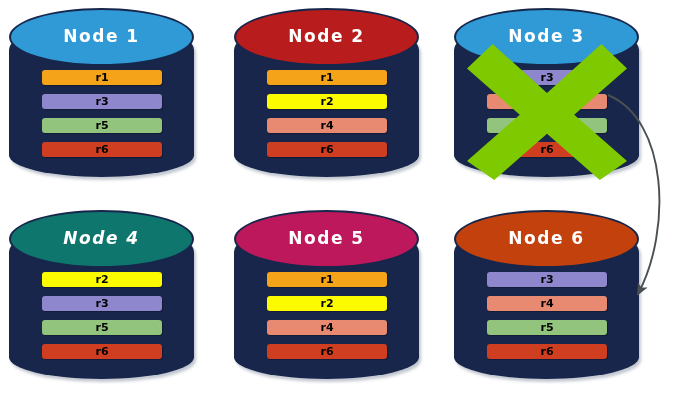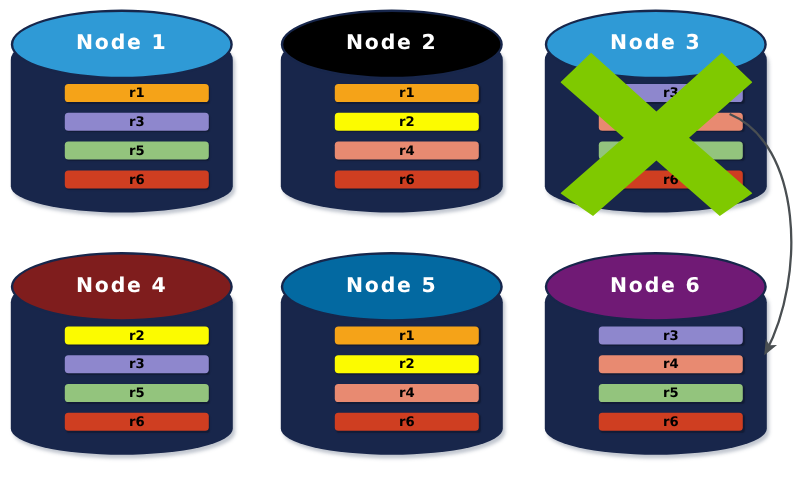--- a/index.html
+++ b/index.html
@@ -57,21 +57,21 @@
     font-weight: bold;
     letter-spacing: 1.5px;
     line-height: 1;
     white-space: nowrap;
     padding-bottom: 1px;
   }
 
   
   .bars {
     position: absolute;
-    left: 45px;
+    left: 33px;
     top: 64px;
     width: 120px;
   }
   .bar {
     height: 15px;
     margin-bottom: 9px;
     border-radius: 3px;
     display: flex;
     align-items: center;
     justify-content: center;
@@ -125,21 +125,21 @@
           <div class="bar" style="background: rgb(147, 196, 125);">
             <span class="bar-label">r5</span>
           </div>
           <div class="bar" style="background: rgb(207, 62, 33);">
             <span class="bar-label">r6</span>
           </div>
         </div>
       </div>
       <div class="node" style="left: 234px; top: 6px;">
         <div class="cyl-body" style="background: rgb(24, 38, 75);"></div>
-        <div class="cyl-top" style="background: #000000;">
+        <div class="cyl-top" style="background: #b91c1c;">
           <span class="node-title">Node 2</span>
         </div>
         <div class="bars">
           <div class="bar" style="background: rgb(245, 163, 24);">
             <span class="bar-label">r1</span>
           </div>
           <div class="bar" style="background: rgb(252, 251, 0);">
             <span class="bar-label">r2</span>
           </div>
           <div class="bar" style="background: rgb(232, 138, 113);">
@@ -168,61 +168,61 @@
           <div class="bar" style="background: rgb(207, 62, 33);">
             <span class="bar-label">r6</span>
           </div>
         </div>
         <svg class="fail-x" viewBox="0 0 100 100" preserveAspectRatio="none">
           <path d="M 16,0 L 50,36 L 84,0 L 100,18 L 67,52 L 100,86 L 83,100 L 50,66 L 17,100 L 0,86 L 33,52 L 0,18 Z" fill="#7fc900"></path>
         </svg>
       </div>
       <div class="node" style="left: 9px; top: 208px;">
         <div class="cyl-body" style="background: rgb(24, 38, 75);"></div>
-        <div class="cyl-top" style="background: #7f1d1d;">
+        <div class="cyl-top" style="background: #0f766e; font-style: italic;">
           <span class="node-title">Node 4</span>
         </div>
         <div class="bars">
           <div class="bar" style="background: rgb(252, 251, 0);">
             <span class="bar-label">r2</span>
           </div>
           <div class="bar" style="background: rgb(142, 135, 205);">
             <span class="bar-label">r3</span>
           </div>
           <div class="bar" style="background: rgb(147, 196, 125);">
             <span class="bar-label">r5</span>
           </div>
           <div class="bar" style="background: rgb(207, 62, 33);">
             <span class="bar-label">r6</span>
           </div>
         </div>
       </div>
       <div class="node" style="left: 234px; top: 208px;">
         <div class="cyl-body" style="background: rgb(24, 38, 75);"></div>
-        <div class="cyl-top" style="background: #0369a1; align-items: center;">
+        <div class="cyl-top" style="background: #be185d; align-items: center;">
           <span class="node-title">Node 5</span>
         </div>
         <div class="bars">
           <div class="bar" style="background: rgb(245, 163, 24);">
             <span class="bar-label">r1</span>
           </div>
           <div class="bar" style="background: rgb(252, 251, 0);">
             <span class="bar-label">r2</span>
           </div>
           <div class="bar" style="background: rgb(232, 138, 113);">
             <span class="bar-label">r4</span>
           </div>
           <div class="bar" style="background: rgb(207, 62, 33);">
             <span class="bar-label">r6</span>
           </div>
         </div>
       </div>
       <div class="node" style="left: 454px; top: 208px;">
         <div class="cyl-body" style="background: rgb(24, 38, 75);"></div>
-        <div class="cyl-top" style="background: #701a75;">
+        <div class="cyl-top" style="background: #c2410c;">
           <span class="node-title">Node 6</span>
         </div>
         <div class="bars">
           <div class="bar" style="background: rgb(142, 135, 205);">
             <span class="bar-label">r3</span>
           </div>
           <div class="bar" style="background: rgb(232, 138, 113);">
             <span class="bar-label">r4</span>
           </div>
           <div class="bar" style="background: rgb(147, 196, 125);">

